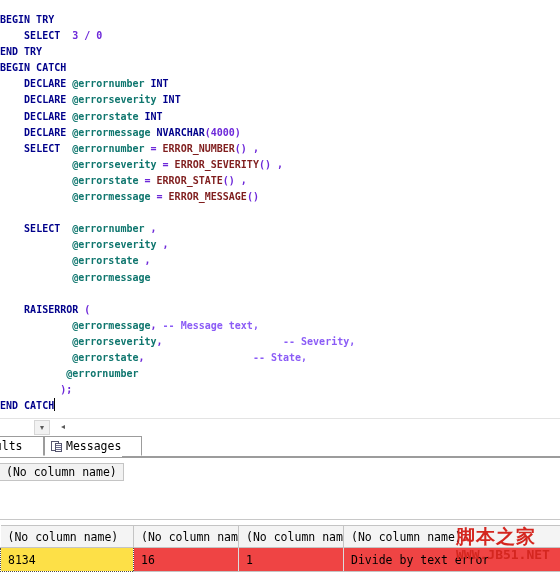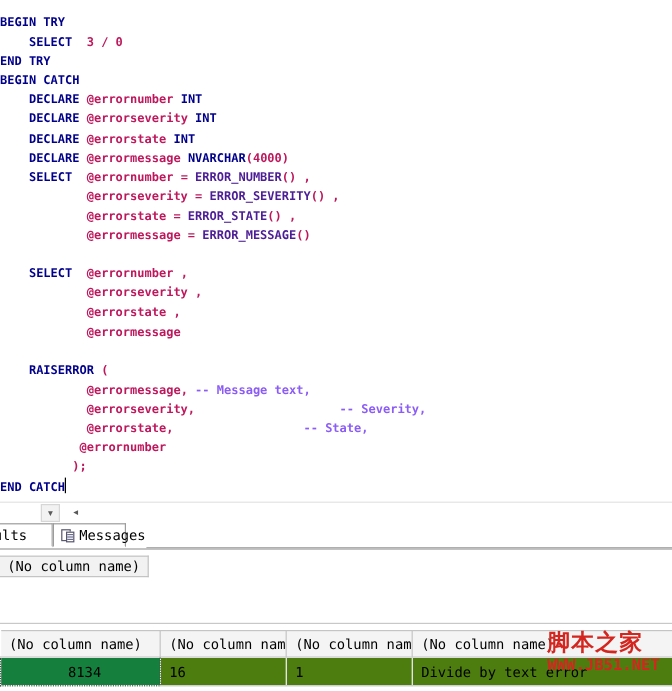--- a/index.html
+++ b/index.html
@@ -30,24 +30,24 @@
     font-size: 10px;
     line-height: 16.1px;
     white-space: pre;
     font-weight: bold;
   }
   .line {
     white-space: pre;
     height: 16.1px;
   }
   .kw      { color: #00008b; }   
-  .var     { color: #be185d; }   
-  .fn      { color: #4c1d95; }   
+  .var     { color: #0f766e; }   
+  .fn      { color: #7f1d1d; }   
   .cmt     { color: #8b5cf6; }   
-  .plain   { color: #be185d; }
+  .plain   { color: #6d28d9; }
 
   
   .caret {
     display: inline-block;
     width: 1px;
     height: 13px;
     background: #000;
     vertical-align: -2px;
   }
 
@@ -98,21 +98,21 @@
     gap: 4px;
   }
   #tab-results {
     left: -28px;
     width: 72px;
     border-bottom: 1px solid #ffffff;
     padding-left: 8px;
   }
   #tab-messages {
     left: 44px;
-    width: 61px;
+    width: 98px;
     border-bottom: 1px solid #ffffff;
   }
   #tabbar-underline {
     position: absolute;
     left: 122px; top: 20px;
     width: 438px; height: 1px;
     background: #9c9c9c;
   }
   .grid-icon {
     display: inline-block;
@@ -194,26 +194,25 @@
     overflow: hidden;
   }
   #grid-table td {
     border-bottom: 1px solid #c4c4c4;
     border-right: 1px solid #dcdcdc;
     padding: 2px 0 2px 7px;
     height: 19px;
     color: #000;
     white-space: nowrap;
     overflow: hidden;
-    background: #4d7c0f;
+    background: #ef4444;
   }
   #grid-table td.selected {
-    background: #15803d;
+    background: #fde047;
     border: 1px dotted #4a4a4a;
-    text-align: center;
   }
 
   
   #watermark {
     position: absolute;
     right: 4px; top: 524px;
     width: 100px;
     pointer-events: none;
     user-select: none;
   }

